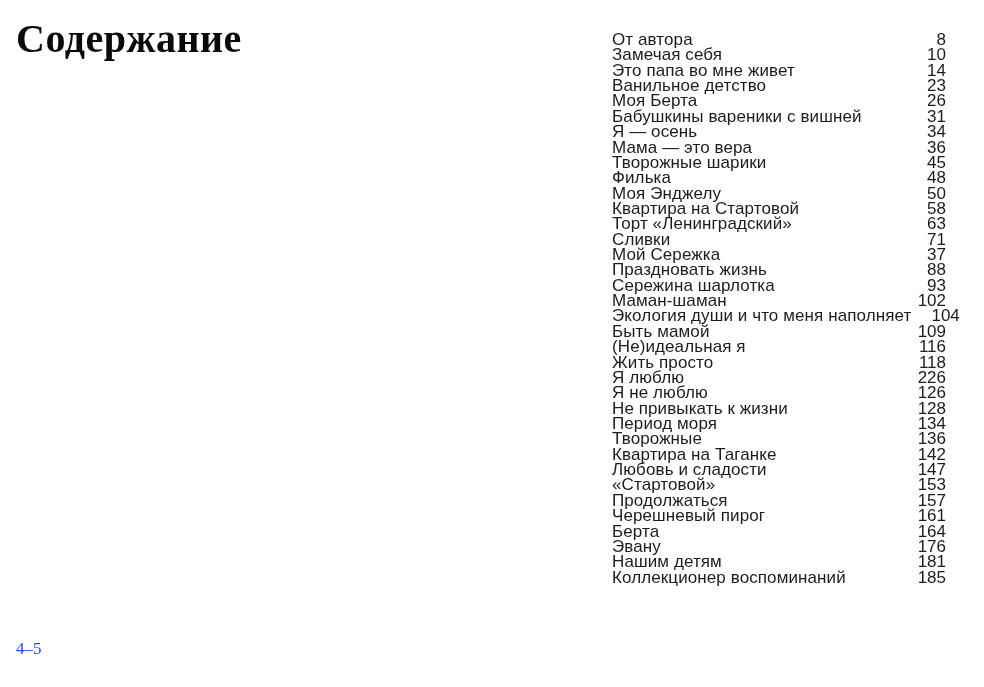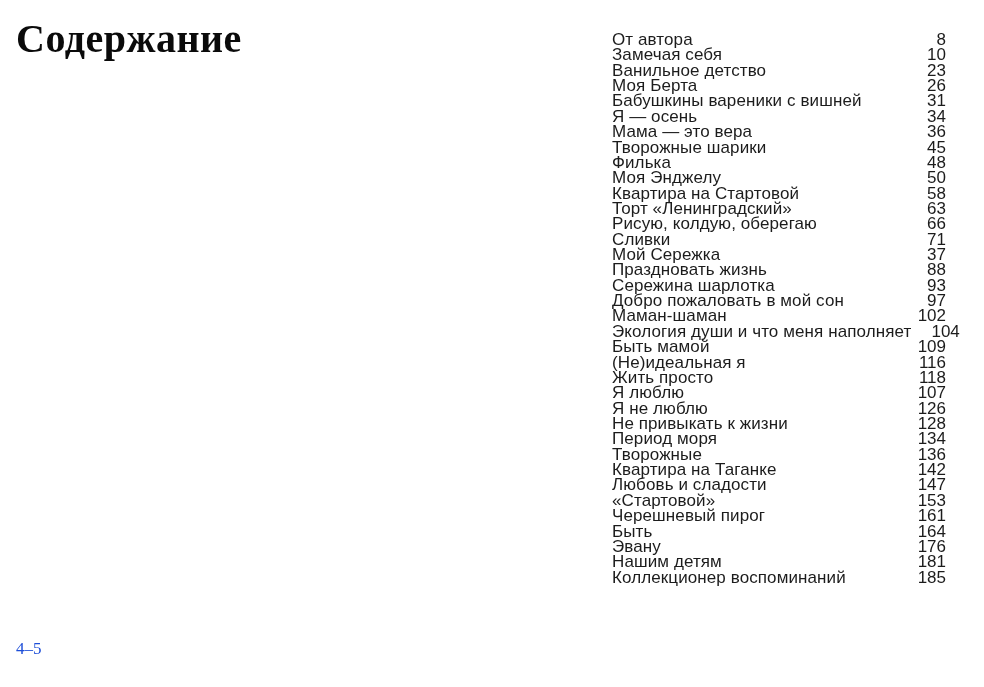--- a/index.html
+++ b/index.html
@@ -68,20 +68,24 @@
   <div class="toc">
       <div class="toc-row">
         <span class="toc-title">От автора</span>
         <span class="toc-page">8</span>
       </div>
       <div class="toc-row">
         <span class="toc-title">Замечая себя</span>
         <span class="toc-page">10</span>
       </div>
       <div class="toc-row">
+        <span class="toc-title">Это папа во мне живет</span>
+        <span class="toc-page">14</span>
+      </div>
+      <div class="toc-row">
         <span class="toc-title">Ванильное детство</span>
         <span class="toc-page">23</span>
       </div>
       <div class="toc-row">
         <span class="toc-title">Моя Берта</span>
         <span class="toc-page">26</span>
       </div>
       <div class="toc-row">
         <span class="toc-title">Бабушкины вареники с вишней</span>
         <span class="toc-page">31</span>
@@ -108,44 +112,36 @@
       </div>
       <div class="toc-row">
         <span class="toc-title">Квартира на Стартовой</span>
         <span class="toc-page">58</span>
       </div>
       <div class="toc-row">
         <span class="toc-title">Торт «Ленинградский»</span>
         <span class="toc-page">63</span>
       </div>
       <div class="toc-row">
-        <span class="toc-title">Рисую, колдую, оберегаю</span>
-        <span class="toc-page">66</span>
-      </div>
-      <div class="toc-row">
         <span class="toc-title">Сливки</span>
         <span class="toc-page">71</span>
       </div>
       <div class="toc-row">
         <span class="toc-title">Мой Сережка</span>
         <span class="toc-page">37</span>
       </div>
       <div class="toc-row">
         <span class="toc-title">Праздновать жизнь</span>
         <span class="toc-page">88</span>
       </div>
       <div class="toc-row">
         <span class="toc-title">Сережина шарлотка</span>
         <span class="toc-page">93</span>
       </div>
       <div class="toc-row">
-        <span class="toc-title">Добро пожаловать в мой сон</span>
-        <span class="toc-page">97</span>
-      </div>
-      <div class="toc-row">
         <span class="toc-title">Маман-шаман</span>
         <span class="toc-page">102</span>
       </div>
       <div class="toc-row">
         <span class="toc-title">Экология души и что меня наполняет</span>
         <span class="toc-page">104</span>
       </div>
       <div class="toc-row">
         <span class="toc-title">Быть мамой</span>
         <span class="toc-page">109</span>
@@ -153,21 +149,21 @@
       <div class="toc-row">
         <span class="toc-title">(Не)идеальная я</span>
         <span class="toc-page">116</span>
       </div>
       <div class="toc-row">
         <span class="toc-title">Жить просто</span>
         <span class="toc-page">118</span>
       </div>
       <div class="toc-row">
         <span class="toc-title">Я люблю</span>
-        <span class="toc-page">107</span>
+        <span class="toc-page">226</span>
       </div>
       <div class="toc-row">
         <span class="toc-title">Я не люблю</span>
         <span class="toc-page">126</span>
       </div>
       <div class="toc-row">
         <span class="toc-title">Не привыкать к жизни</span>
         <span class="toc-page">128</span>
       </div>
       <div class="toc-row">
@@ -184,25 +180,29 @@
       </div>
       <div class="toc-row">
         <span class="toc-title">Любовь и сладости</span>
         <span class="toc-page">147</span>
       </div>
       <div class="toc-row">
         <span class="toc-title">«Стартовой»</span>
         <span class="toc-page">153</span>
       </div>
       <div class="toc-row">
+        <span class="toc-title">Продолжаться</span>
+        <span class="toc-page">157</span>
+      </div>
+      <div class="toc-row">
         <span class="toc-title">Черешневый пирог</span>
         <span class="toc-page">161</span>
       </div>
       <div class="toc-row">
-        <span class="toc-title">Быть</span>
+        <span class="toc-title">Берта</span>
         <span class="toc-page">164</span>
       </div>
       <div class="toc-row">
         <span class="toc-title">Эвану</span>
         <span class="toc-page">176</span>
       </div>
       <div class="toc-row">
         <span class="toc-title">Нашим детям</span>
         <span class="toc-page">181</span>
       </div>

